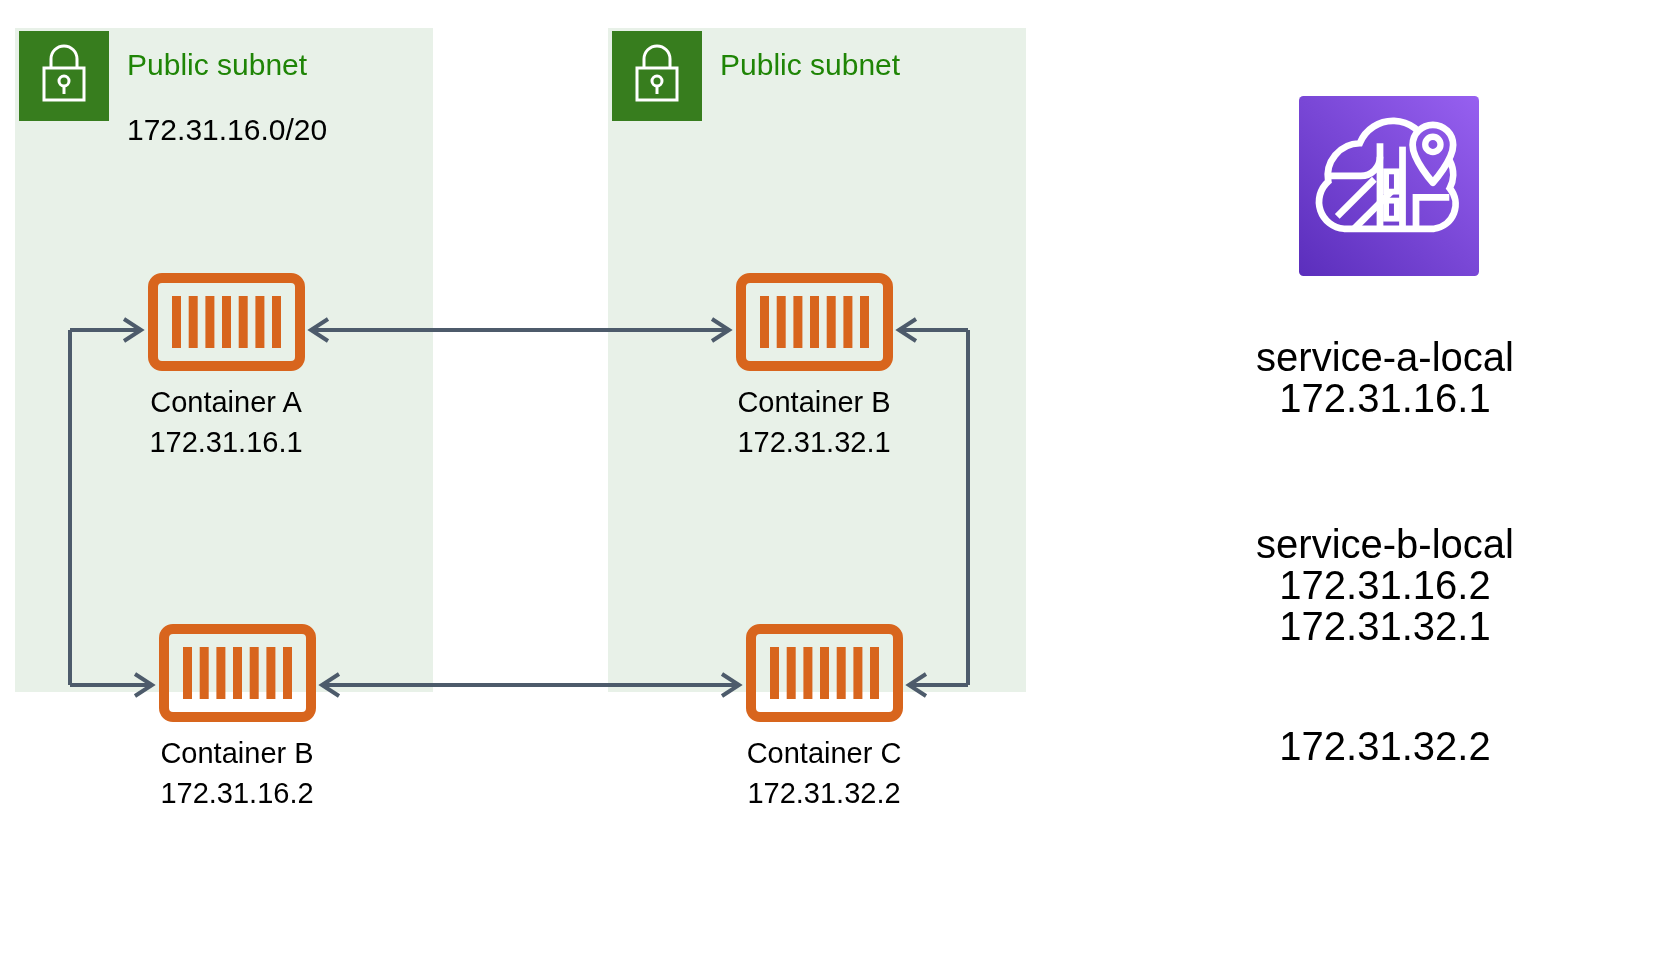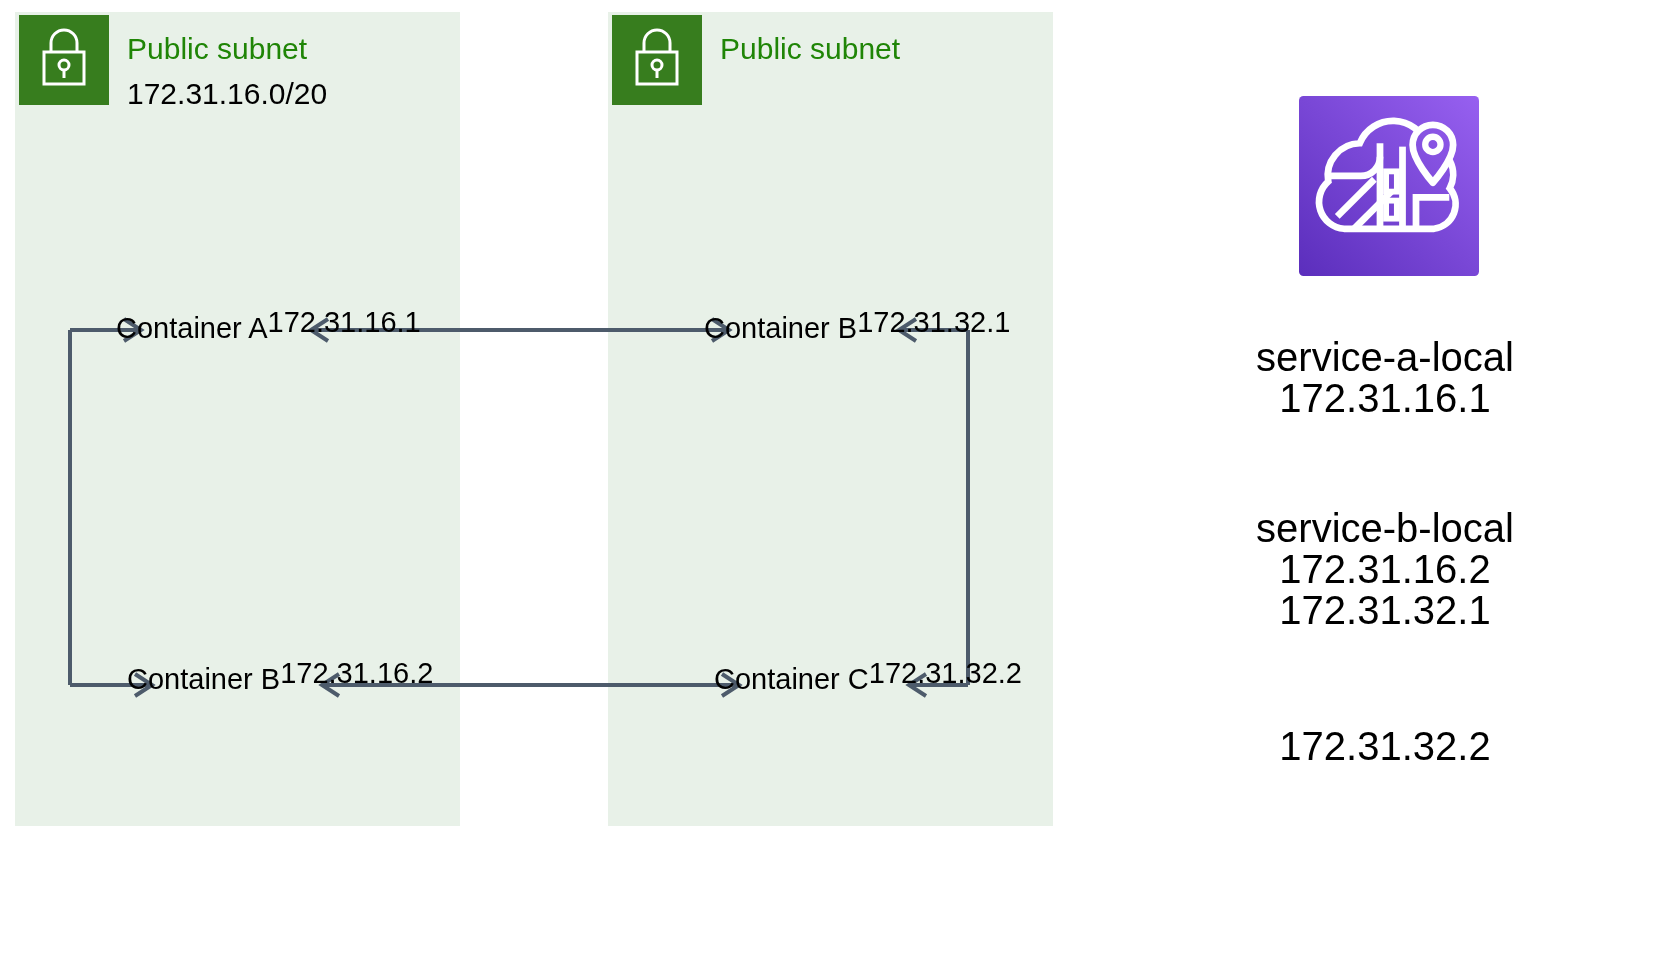--- a/index.html
+++ b/index.html
@@ -1,25 +1,25 @@
 <!DOCTYPE html>
 <html><head>
 <meta charset="utf-8">
 <style>
   html,body{margin:0;padding:0;background:#ffffff;}
   .canvas{
     position:relative;width:1678px;height:976px;background:#ffffff;overflow:hidden;
     font-family:"Liberation Sans",sans-serif;color:#000000;
   }
-  .subnet{position:absolute;top:12px;width:418px;height:814px;background:#e8f1e8;padding-left:27px;}
+  .subnet{position:absolute;top:28px;width:418px;height:664px;background:#e8f1e8;}
   .subnet .lock{position:absolute;left:4px;top:3px;}
   .subnet-head{position:absolute;left:112px;top:14px;}
   .subnet-label{font-size:30px;line-height:45px;color:#1f8506;white-space:nowrap;}
-  .subnet-cidr{font-size:30px;line-height:45px;color:#000;white-space:nowrap;}
-  .node{position:absolute;width:220px;display:flex;align-items:center;}
+  .subnet-cidr{font-size:30px;line-height:45px;color:#000;white-space:nowrap;margin-top:20px;}
+  .node{position:absolute;width:220px;display:flex;flex-direction:column;align-items:center;}
   .node svg{display:block;}
   .node-label{margin-top:11px;font-size:29px;line-height:40px;text-align:center;white-space:nowrap;}
   .node-ip{font-size:29px;line-height:40px;text-align:center;white-space:nowrap;}
   .arrows{position:absolute;left:0;top:0;pointer-events:none;}
   .cm-title{position:absolute;left:1095px;top:24px;width:580px;text-align:center;
     font-size:33px;line-height:42px;white-space:nowrap;}
   .cm-icon{position:absolute;left:1299px;top:96px;}
   .svc{position:absolute;left:1095px;width:580px;text-align:center;font-size:40px;line-height:41px;}
   .svc div{white-space:nowrap;}
 </style>
@@ -167,21 +167,21 @@
     <rect x="38.7" y="46.5" width="4.8" height="8" fill="none" stroke="#ffffff" stroke-width="2.6"></rect>
     <path d="M 59.5 38.5 C 59.5 38.5 50.5 28.5 50.5 21.8 A 9 9 0 0 1 68.5 21.8 C 68.5 28.5 59.5 38.5 59.5 38.5 Z" fill="url(#cmg)" stroke="#ffffff" stroke-width="3" stroke-linejoin="round"></path>
     <circle cx="59.5" cy="21.5" r="3.4" fill="none" stroke="#ffffff" stroke-width="2.8"></circle>
   </svg>
 
   <div class="svc" style="top:337px;">
     <div>service-a-local</div>
     <div>172.31.16.1</div>
   </div>
 
-  <div class="svc" style="top:508px;">
+  <div class="svc" style="top:524px;">
     <div>service-b-local</div>
     <div>172.31.16.2</div>
     <div>172.31.32.1</div>
   </div>
 
   <div class="svc" style="top:726px;">
     <div>172.31.32.2</div>
   </div>
 
 </div>

